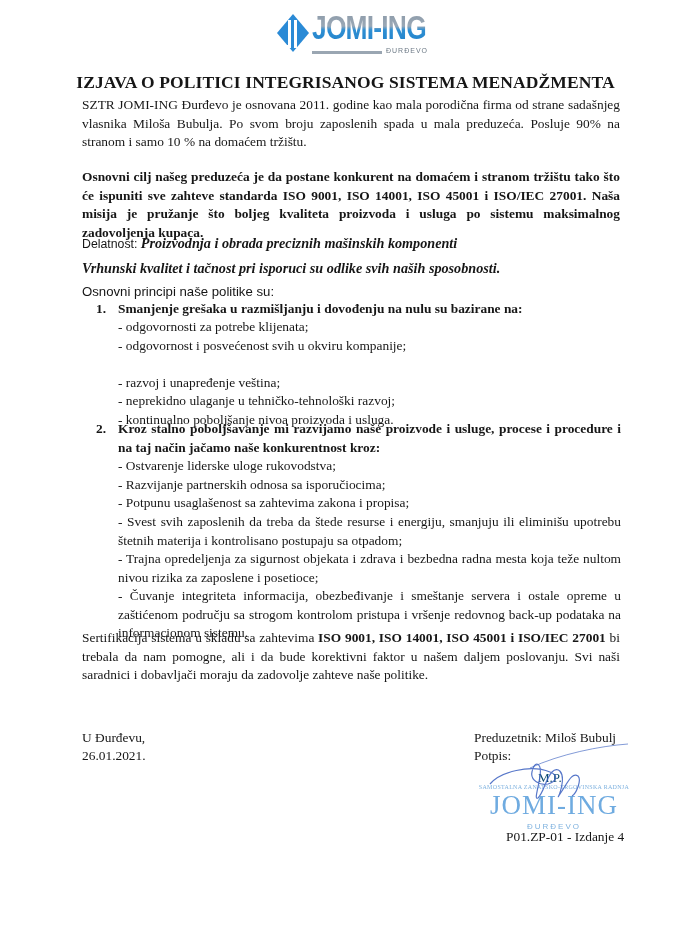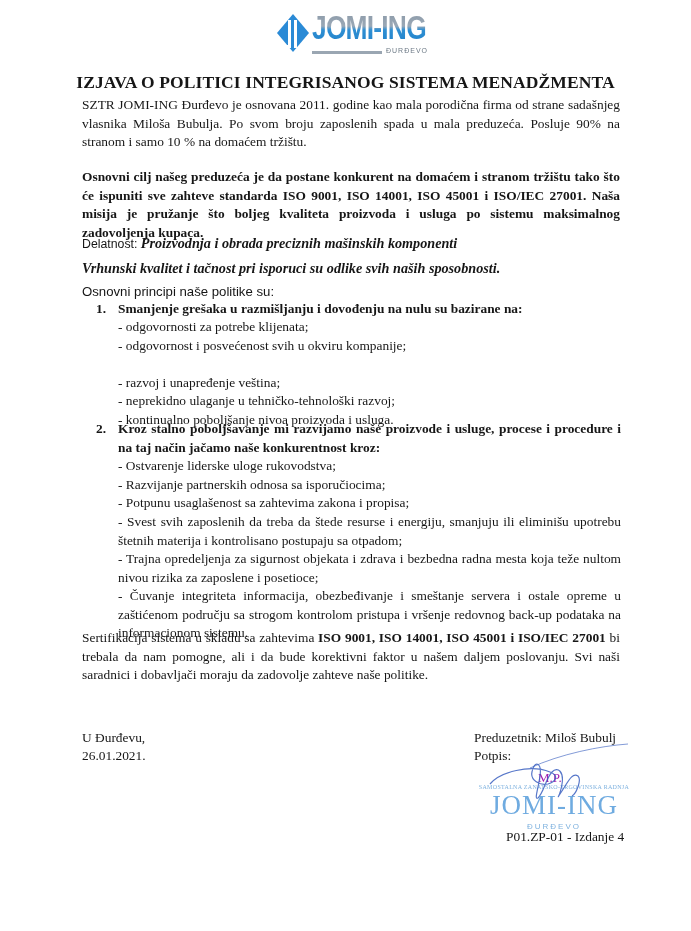--- a/index.html
+++ b/index.html
@@ -22,21 +22,21 @@
   .bi { font-weight: bold; font-style: italic; font-size: 14.2px; }
   .num { position: absolute; left: 96px; font-weight: bold; font-size: 13.4px; line-height: 18.5px; }
   .li-head { position: absolute; left: 118px; width: 503px; font-weight: bold; font-size: 13.4px; line-height: 18.5px; text-align: justify; }
   .li { position: absolute; left: 118px; width: 503px; font-size: 13.4px; line-height: 18.5px; text-align: justify; }
   .watermark { position: absolute; left: 380px; top: 420px; font-family: "Liberation Sans", sans-serif; font-weight: bold;
                font-size: 70px; color: #3a9ad9; opacity: 0.05; letter-spacing: 14px; }
   .stamp { position: absolute; left: 474px; top: 770px; width: 160px; height: 70px; }
   .stamp-small { position: absolute; left: 0; width: 160px; top: 14px; text-align: center; font-size: 6px; color: #7fb2df; letter-spacing: 0.3px; white-space: nowrap; }
   .stamp-name { position: absolute; left: 0; width: 160px; top: 20px; text-align: center; font-size: 27px; color: #3f8fd6; opacity: 0.75; letter-spacing: 1px; }
   .stamp-city { position: absolute; left: 0; width: 160px; top: 52px; text-align: center; font-size: 8px; color: #7fb2df; letter-spacing: 2px; font-family: "Liberation Sans", sans-serif; }
-  .stamp-mp { position: absolute; left: 64px; top: 0px; font-size: 13px; color: #a21caf; }
+  .stamp-mp { position: absolute; left: 64px; top: 0px; font-size: 13px; color: #0c4a6e; }
   .sig { position: absolute; left: 460px; top: 742px; width: 170px; height: 70px; }
 </style>
 </head>
 <body>
 
 <div class="page">
 
   <div class="logo">
     <svg width="34" height="42" viewBox="0 0 34 42" style="position:absolute;left:0;top:0;">
       <polygon points="17,2 33,21 17,40 1,21" fill="#2a8ad6"></polygon>

